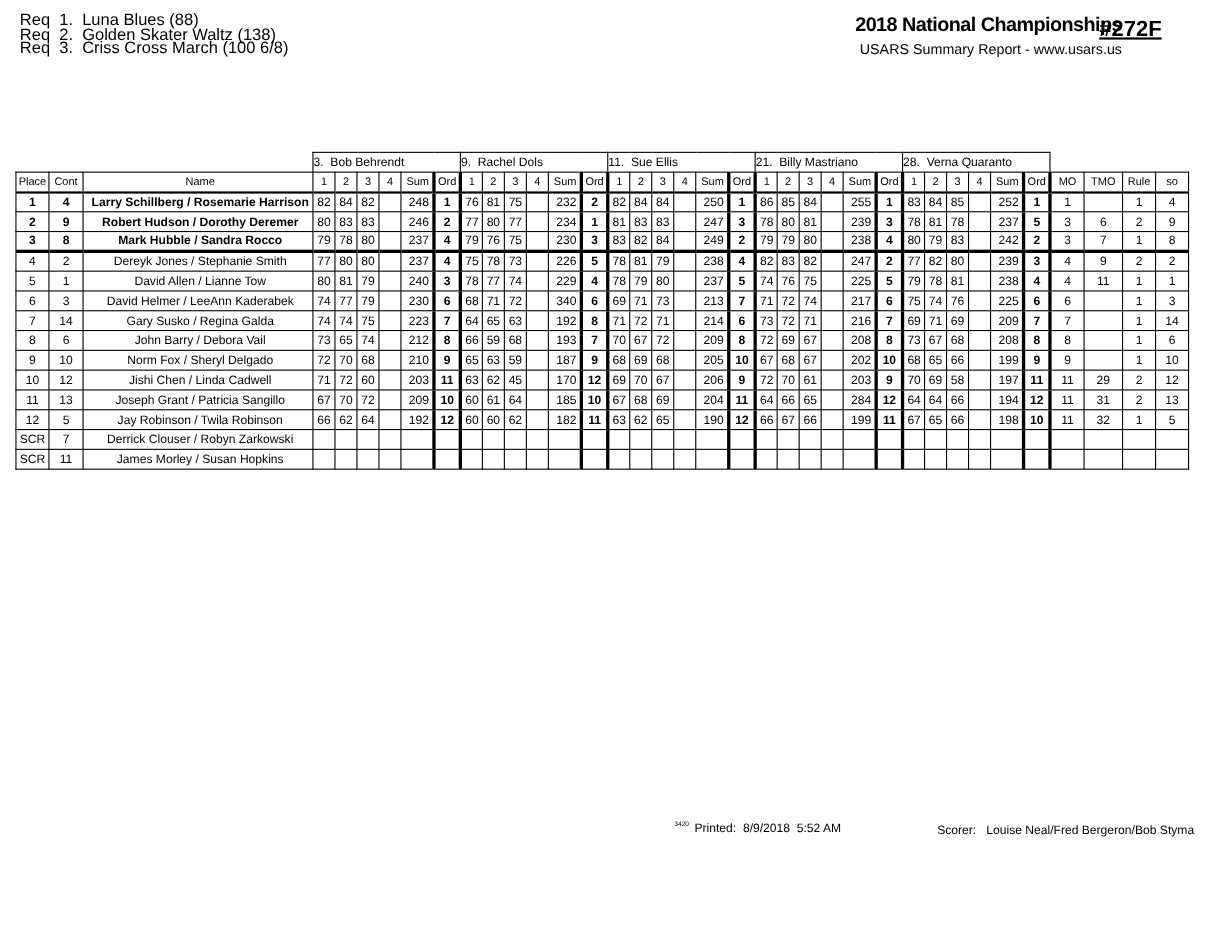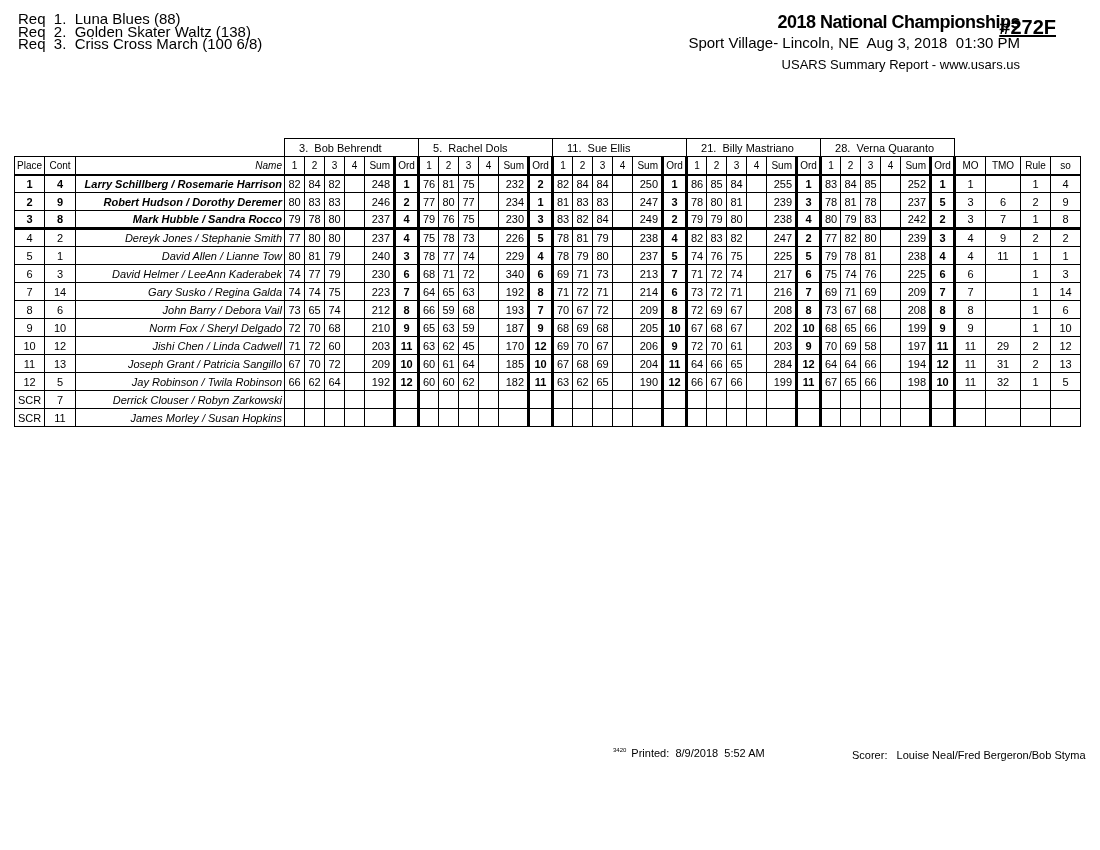--- a/index.html
+++ b/index.html
@@ -10,45 +10,44 @@
   .header-center{position:absolute;left:0;top:12px;width:1020px;text-align:right;}
   .title{font-size:18px;font-weight:bold;letter-spacing:-0.5px;line-height:21px;}
   .venue{font-size:15px;line-height:20px;white-space:pre;}
   .event-title{font-size:21px;font-weight:bold;line-height:26px;}
   .report-line{font-size:13px;line-height:23px;}
   .event-number{position:absolute;right:44px;top:16px;font-size:20px;font-weight:bold;text-decoration:underline;}
   #results-table{position:absolute;left:14px;top:138px;border-collapse:collapse;table-layout:fixed;}
   #results-table td{border:1px solid #000;height:18px;font-size:11px;padding:0 2px;
                     white-space:nowrap;overflow:hidden;box-sizing:border-box;}
   #results-table .nb{border:none;}
-  #results-table .jname{text-align:left;padding-left:14px;white-space:pre;font-size:11px;}
+  #results-table .jname{text-align:left;padding-left:0;white-space:pre;font-size:11px;}
   #results-table tr.hdr td{border-bottom:2px solid #000;font-size:10px;}
   #results-table .c{text-align:center;}
-  #results-table .l{text-align:right;padding-left:6px;font-style:italic;}
+  #results-table .l{text-align:center;padding-left:6px;}
   #results-table .r{text-align:right;padding-right:3px;}
   #results-table .b{font-weight:bold;}
   #results-table .ord,#results-table .ord-h{border-left:3px solid #000;border-right:3px solid #000;text-align:center;}
   #results-table .ord{font-weight:bold;}
   #results-table tr.thick td{border-bottom:3px solid #000;}
   .printed{position:absolute;left:613px;top:747px;font-size:11px;white-space:pre;}
   .printed sup{font-size:6px;margin-right:5px;}
   .scorer{position:absolute;left:852px;top:749px;font-size:11px;white-space:pre;}
 </style>
 </head>
 <body>
 
 <div class="req-block">
   <div>Req  1.  Luna Blues (88)</div>
   <div>Req  2.  Golden Skater Waltz (138)</div>
   <div>Req  3.  Criss Cross March (100 6/8)</div>
 </div>
 
 <div class="header-center">
   <div class="title">2018 National Championships</div>
-  <div class="venue">Sport Village- Lincoln, NE  Aug 3, 2018  01:30 PM</div>
   <div class="report-line">USARS Summary Report - www.usars.us</div>
 </div>
 
 <div class="event-number">#272F</div>
 
 <table id="results-table">
     <colgroup>
       <col style="width: 29px;">
       <col style="width: 31px;">
       <col style="width: 209px;">
@@ -84,21 +83,21 @@
       <col style="width: 24px;">
       <col style="width: 31px;">
       <col style="width: 35px;">
       <col style="width: 30px;">
       <col style="width: 30px;">
     </colgroup>
     <thead>
       <tr>
         <td class="nb" colspan="3"></td>
         <td class="jname" colspan="6">3.  Bob Behrendt</td>
-        <td class="jname" colspan="6">5.  Rachel Dols</td>
+        <td class="jname" colspan="6">9.  Rachel Dols</td>
         <td class="jname" colspan="6">11.  Sue Ellis</td>
         <td class="jname" colspan="6">21.  Billy Mastriano</td>
         <td class="jname" colspan="6">28.  Verna Quaranto</td>
         <td class="nb" colspan="4"></td>
       </tr>
       <tr class="hdr">
         <td class="c">Place</td>
         <td class="c">Cont</td>
         <td class="l">Name</td>
         <td class="c">1</td>

